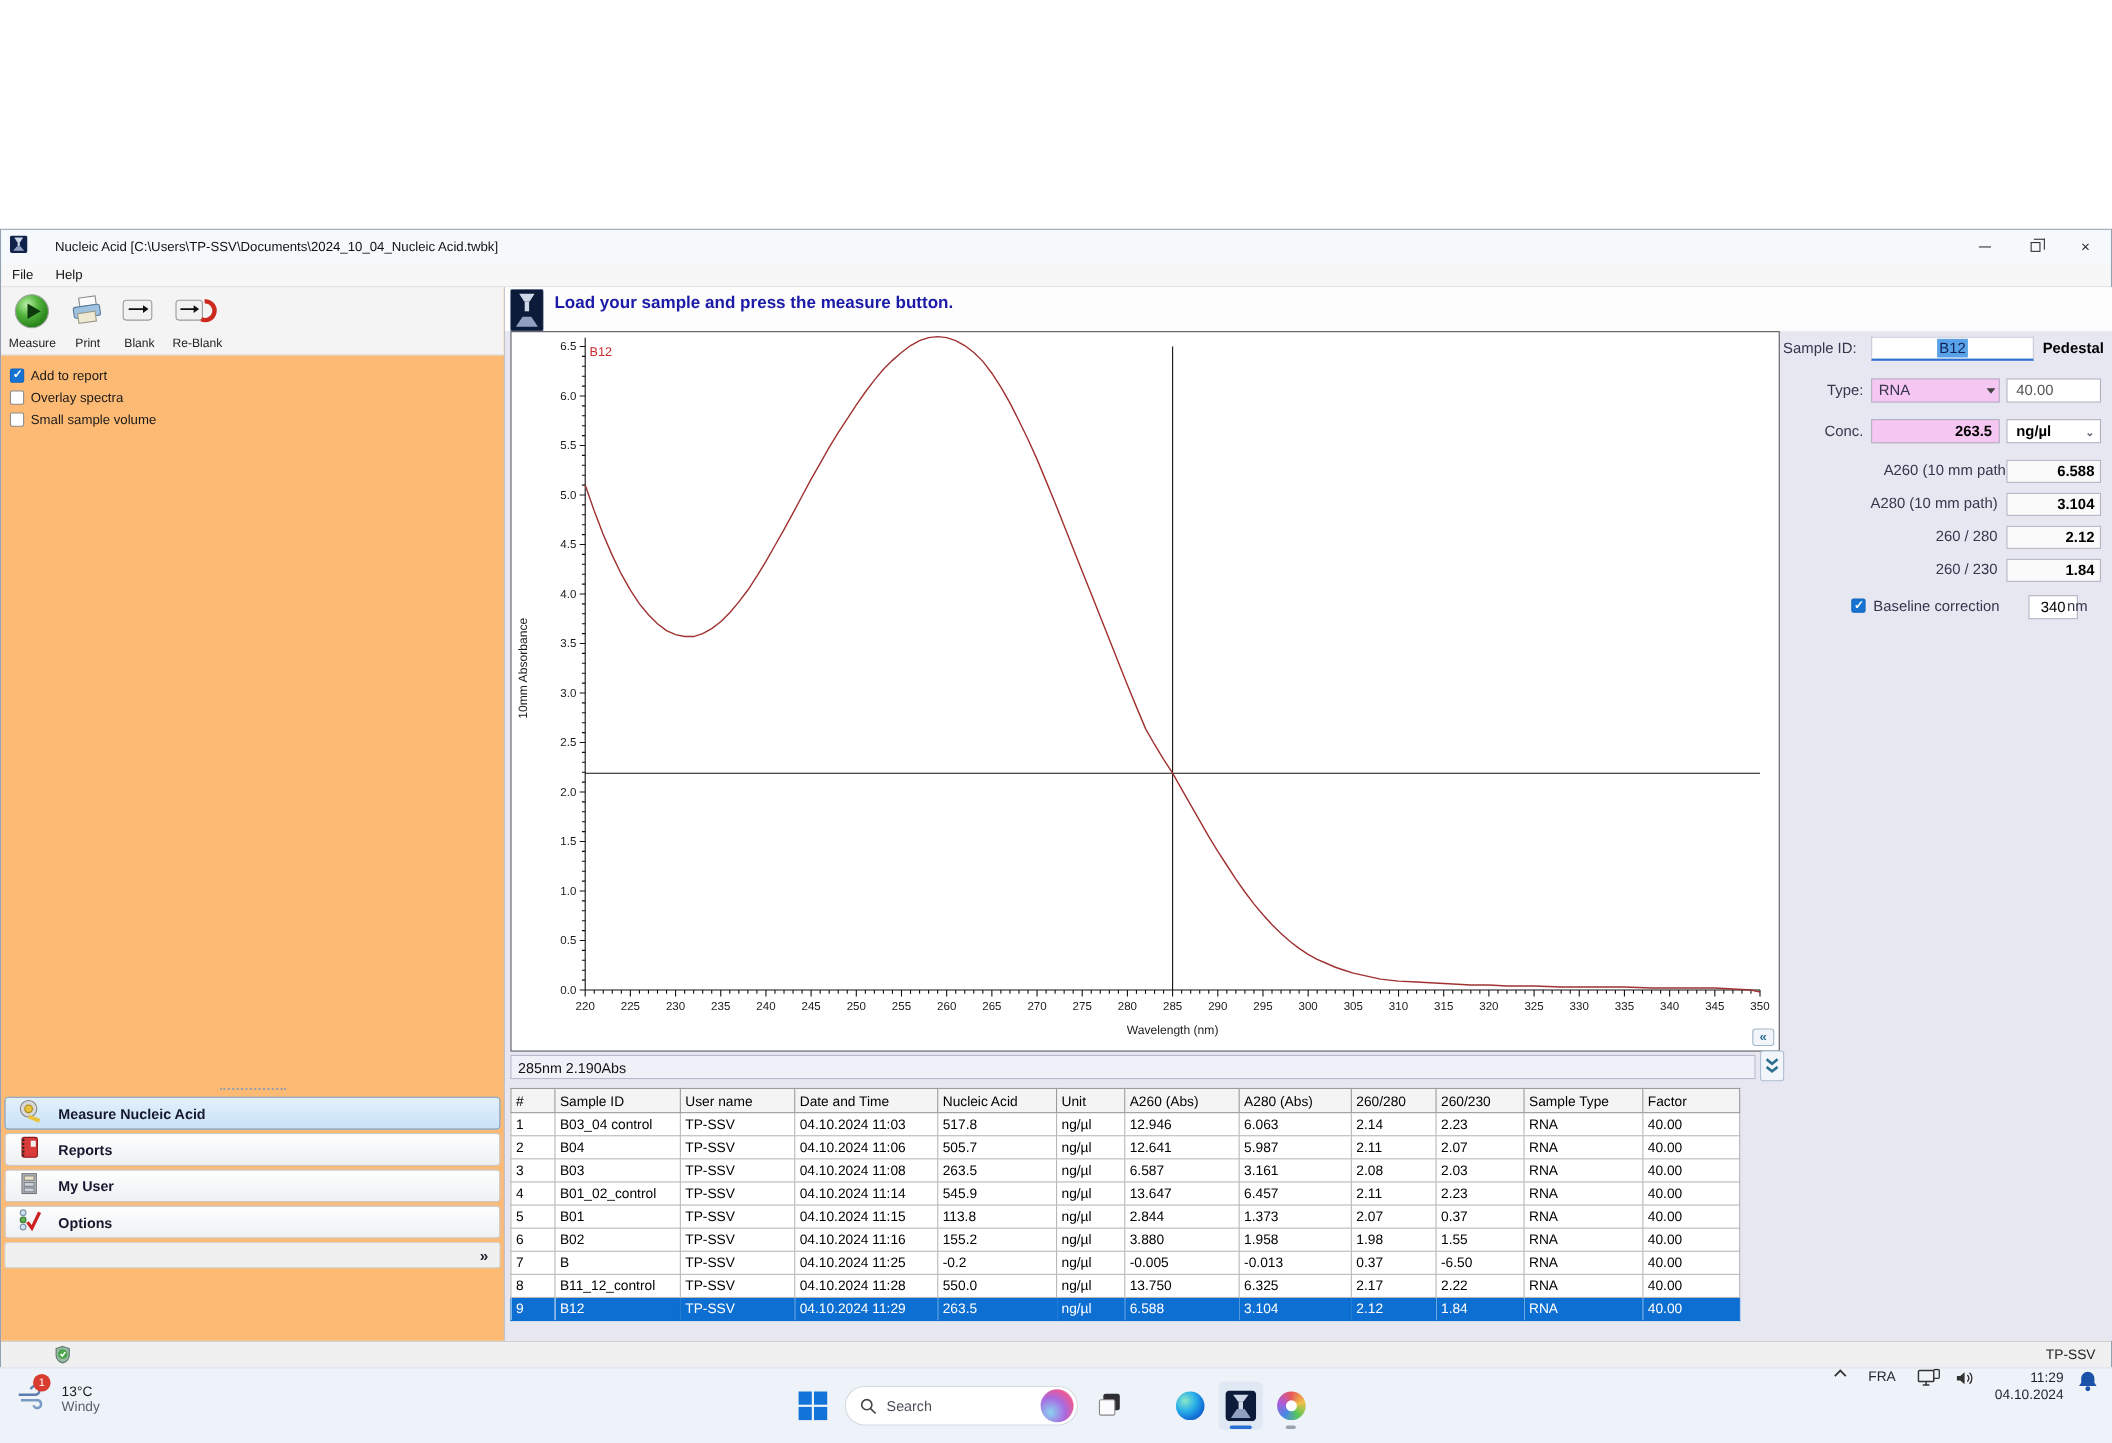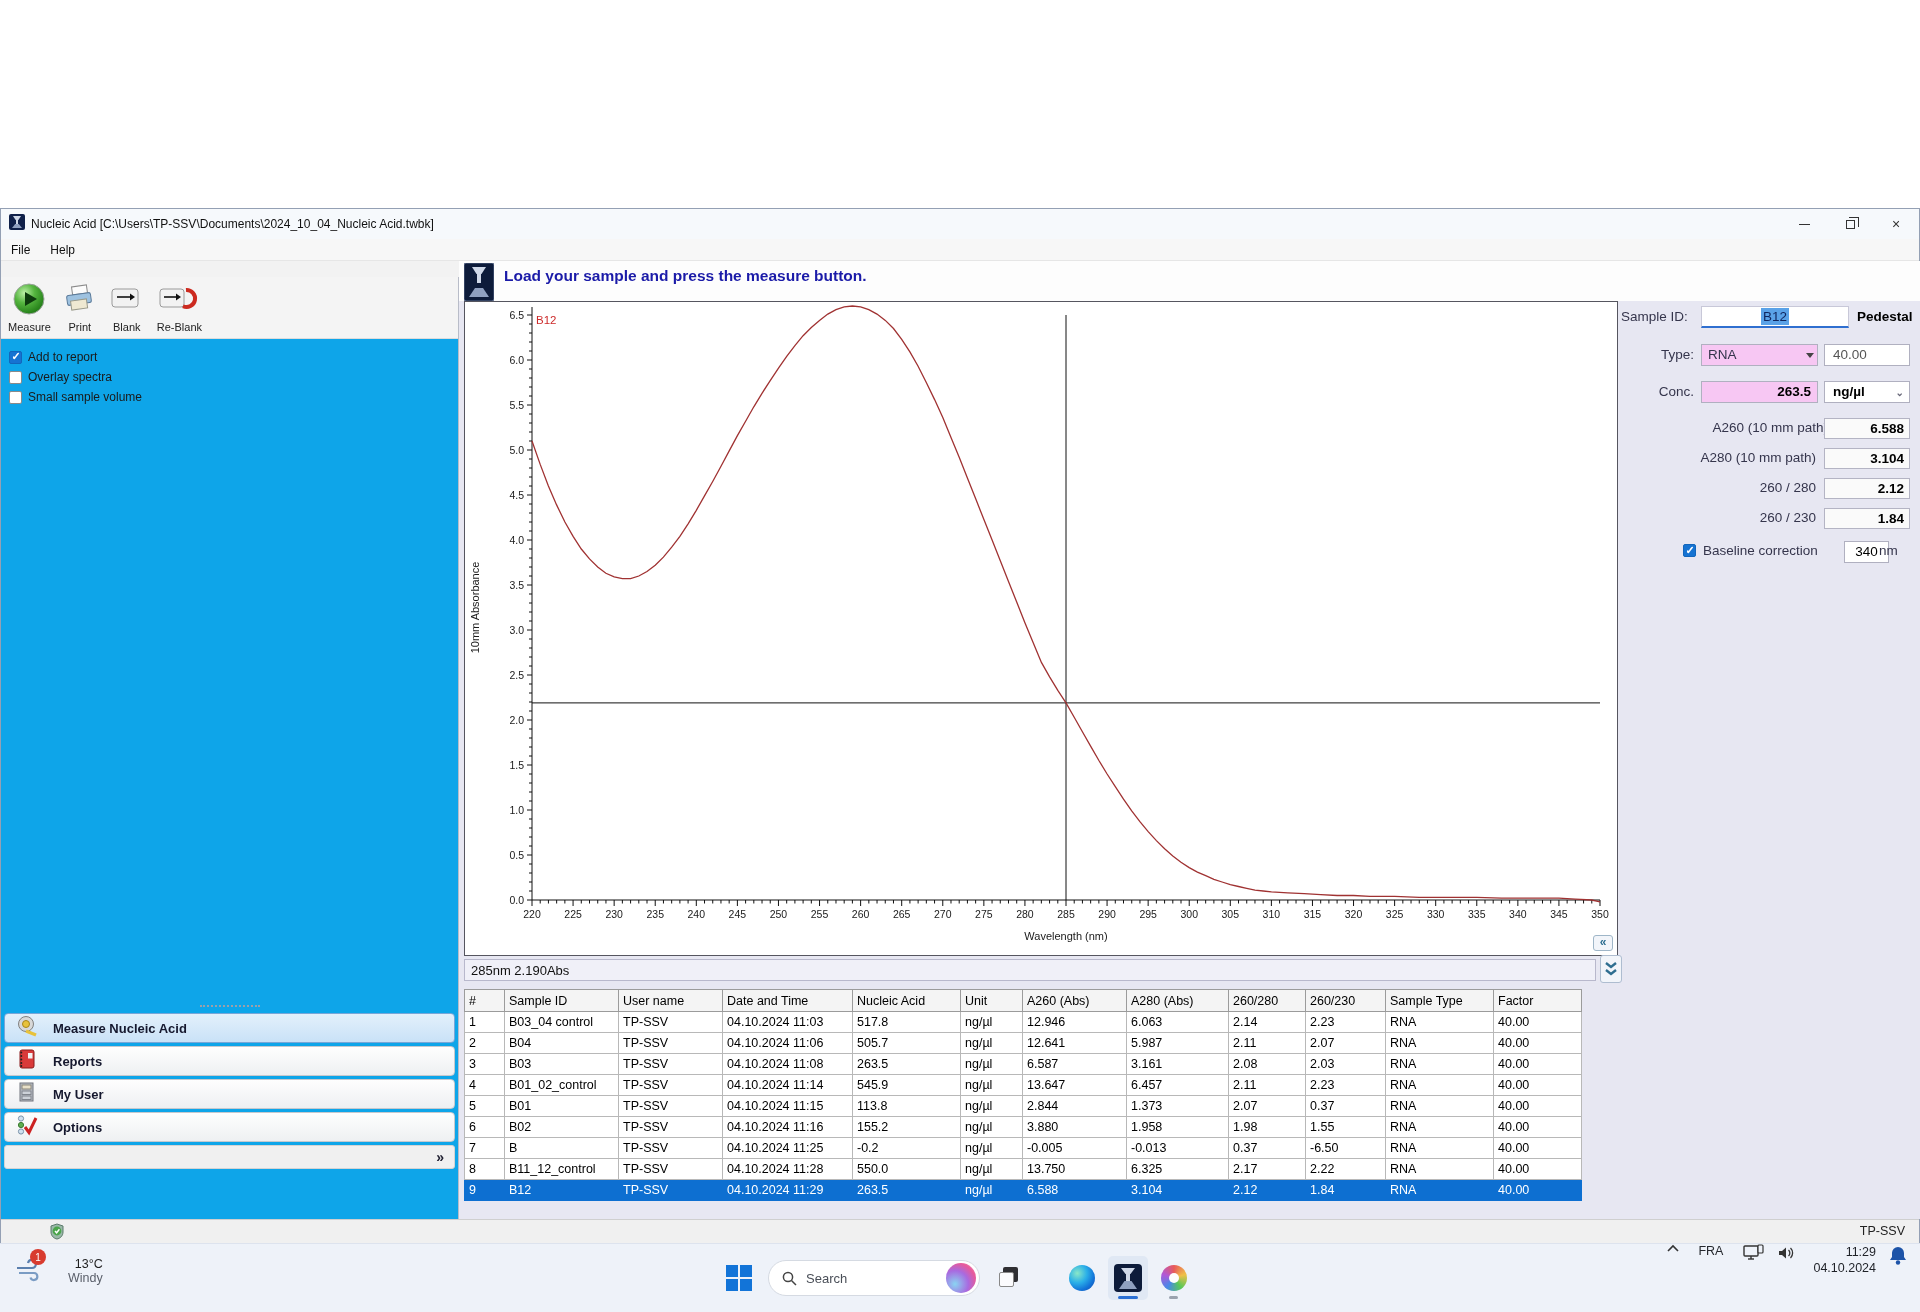--- a/index.html
+++ b/index.html
@@ -1,32 +1,32 @@
 <!DOCTYPE html>
 <html><head>
 <meta charset="utf-8">
 <style>
   * { margin:0; padding:0; box-sizing:border-box; }
   html,body { width:1920px; height:1312px; }
   body { font-family:"Liberation Sans", sans-serif; background:#ffffff; position:relative; overflow:hidden; }
 
   
   .app-window { position:absolute; left:0; top:208px; width:1920px; height:1035px; background:#f2f2f2; border:1px solid #94a0b4; }
-  .titlebar { position:absolute; left:0; top:0; width:100%; height:30px; background:#f6f9fc; display:flex; align-items:center; padding-left:8px; }
+  .titlebar { position:absolute; left:0; top:0; width:100%; height:30px; background:#f6f9fc; display:flex; align-items:center; padding-left:8px;gap:19px; }
   .titlebar .title-text { font-size:12px; color:#111; margin-left:6px; }
   .win-controls { position:absolute; right:0; top:0; height:30px; display:flex; }
   .win-btn { width:46px; height:30px; display:flex; align-items:center; justify-content:center; color:#333; font-size:14px; }
   .win-btn .bar { width:11px; height:1px; background:#333; }
   .win-btn .restore { width:9px; height:9px; border:1px solid #333; position:relative; background:#f6f9fc; }
   .win-btn .restore:before { content:""; position:absolute; left:2px; top:-4px; width:9px; height:9px; border:1px solid #333; border-left:none; border-bottom:none; }
   .menubar { position:absolute; left:0; top:30px; width:100%; height:22px; background:#f7f7f7; display:flex; align-items:center; border-bottom:1px solid #e6e6e6; }
   .menu-item { font-size:12px; color:#111; padding:0 10px; height:100%; display:flex; align-items:center; }
 
   
-  .left-panel { position:absolute; left:0; top:68px; width:458px; height:958px; background:#0ea5e9; border-right:1px solid #b8bcc8; }
+  .left-panel { position:absolute; left:0; top:52px; width:458px; height:958px; background:#fdba74; border-right:1px solid #b8bcc8; }
   .toolbar { position:absolute; left:0; top:0; width:100%; height:62px; background:#f4f4f4; border-bottom:1px solid #dcdcdc; display:flex; align-items:flex-start; padding:4px 4px 0 4px; }
   .tool-btn { display:flex; flex-direction:column; align-items:center; margin-right:6px; padding:1px 3px; }
   .tool-btn .tool-label { font-size:11px; color:#222; margin-top:1px; }
   .checkbox-group { position:absolute; left:8px; top:70px; }
   .check-row { display:flex; align-items:center; height:20px; }
   .checkbox { width:13px; height:13px; border:1px solid #8a8a8a; border-radius:2px; background:#fff; margin-right:6px; position:relative; }
   .checkbox.checked { background:#1673d2; border-color:#1266bc; }
   .checkbox.checked:after { content:"\2713"; position:absolute; left:1.5px; top:-1.5px; color:#fff; font-size:11px; font-weight:bold; }
   .check-label { font-size:12px; color:#1a1a1a; }
 
@@ -72,21 +72,21 @@
   .chev { color:#667; font-size:10px; position:absolute; right:5px; top:5px; }
 
   
   .app-statusbar { position:absolute; left:0; top:1010px; width:100%; height:24px; background:#f0f0f0; border-top:1px solid #cfcfcf; }
   .app-statusbar .user { position:absolute; right:14px; top:4px; font-size:12.5px; color:#222; }
   .shield { position:absolute; left:48px; top:3px; }
 
   
   .taskbar { position:absolute; left:0; top:1243px; width:1920px; height:69px; background:#eef2f9; border-top:1px solid #dde3ee; }
   .weather { position:absolute; left:14px; top:12px; display:flex; align-items:center; }
-  .weather-texts { margin-left:24px;text-align:right; }
+  .weather-texts { margin-left:12px; }
   .weather-temp { font-size:12.5px; color:#1f1f1f; }
   .weather-cond { font-size:12.5px; color:#5a5f6a; }
   .badge { position:absolute; left:18px; top:-7px; width:16px; height:16px; background:#d83b2f; border-radius:50%; color:#fff; font-size:10px; display:flex; align-items:center; justify-content:center; }
   .tb-center { position:absolute; left:726px; top:0; height:100%; display:flex; align-items:center; }
   .start-btn { width:26px; height:26px; display:grid; grid-template-columns:12px 12px; grid-gap:2px; margin-right:16px; }
   .start-btn div { background:#1274d8; }
   .search-pill { width:212px; height:36px; background:#fff; border:1px solid #d5dae2; border-radius:18px; display:flex; align-items:center; padding:0 3px 0 13px; margin-right:18px; position:relative; }
   .search-pill .search-text { font-size:13px; color:#4a4f58; margin-left:9px; flex:1; }
   .copilot-circle { width:30px; height:30px; border-radius:50%; background:radial-gradient(circle at 30% 70%, #8ad4f2, #a86ae0 45%, #e85a9a 72%, #f2b8d0); }
   .taskview { width:24px; height:24px; position:relative; margin-right:40px; }

